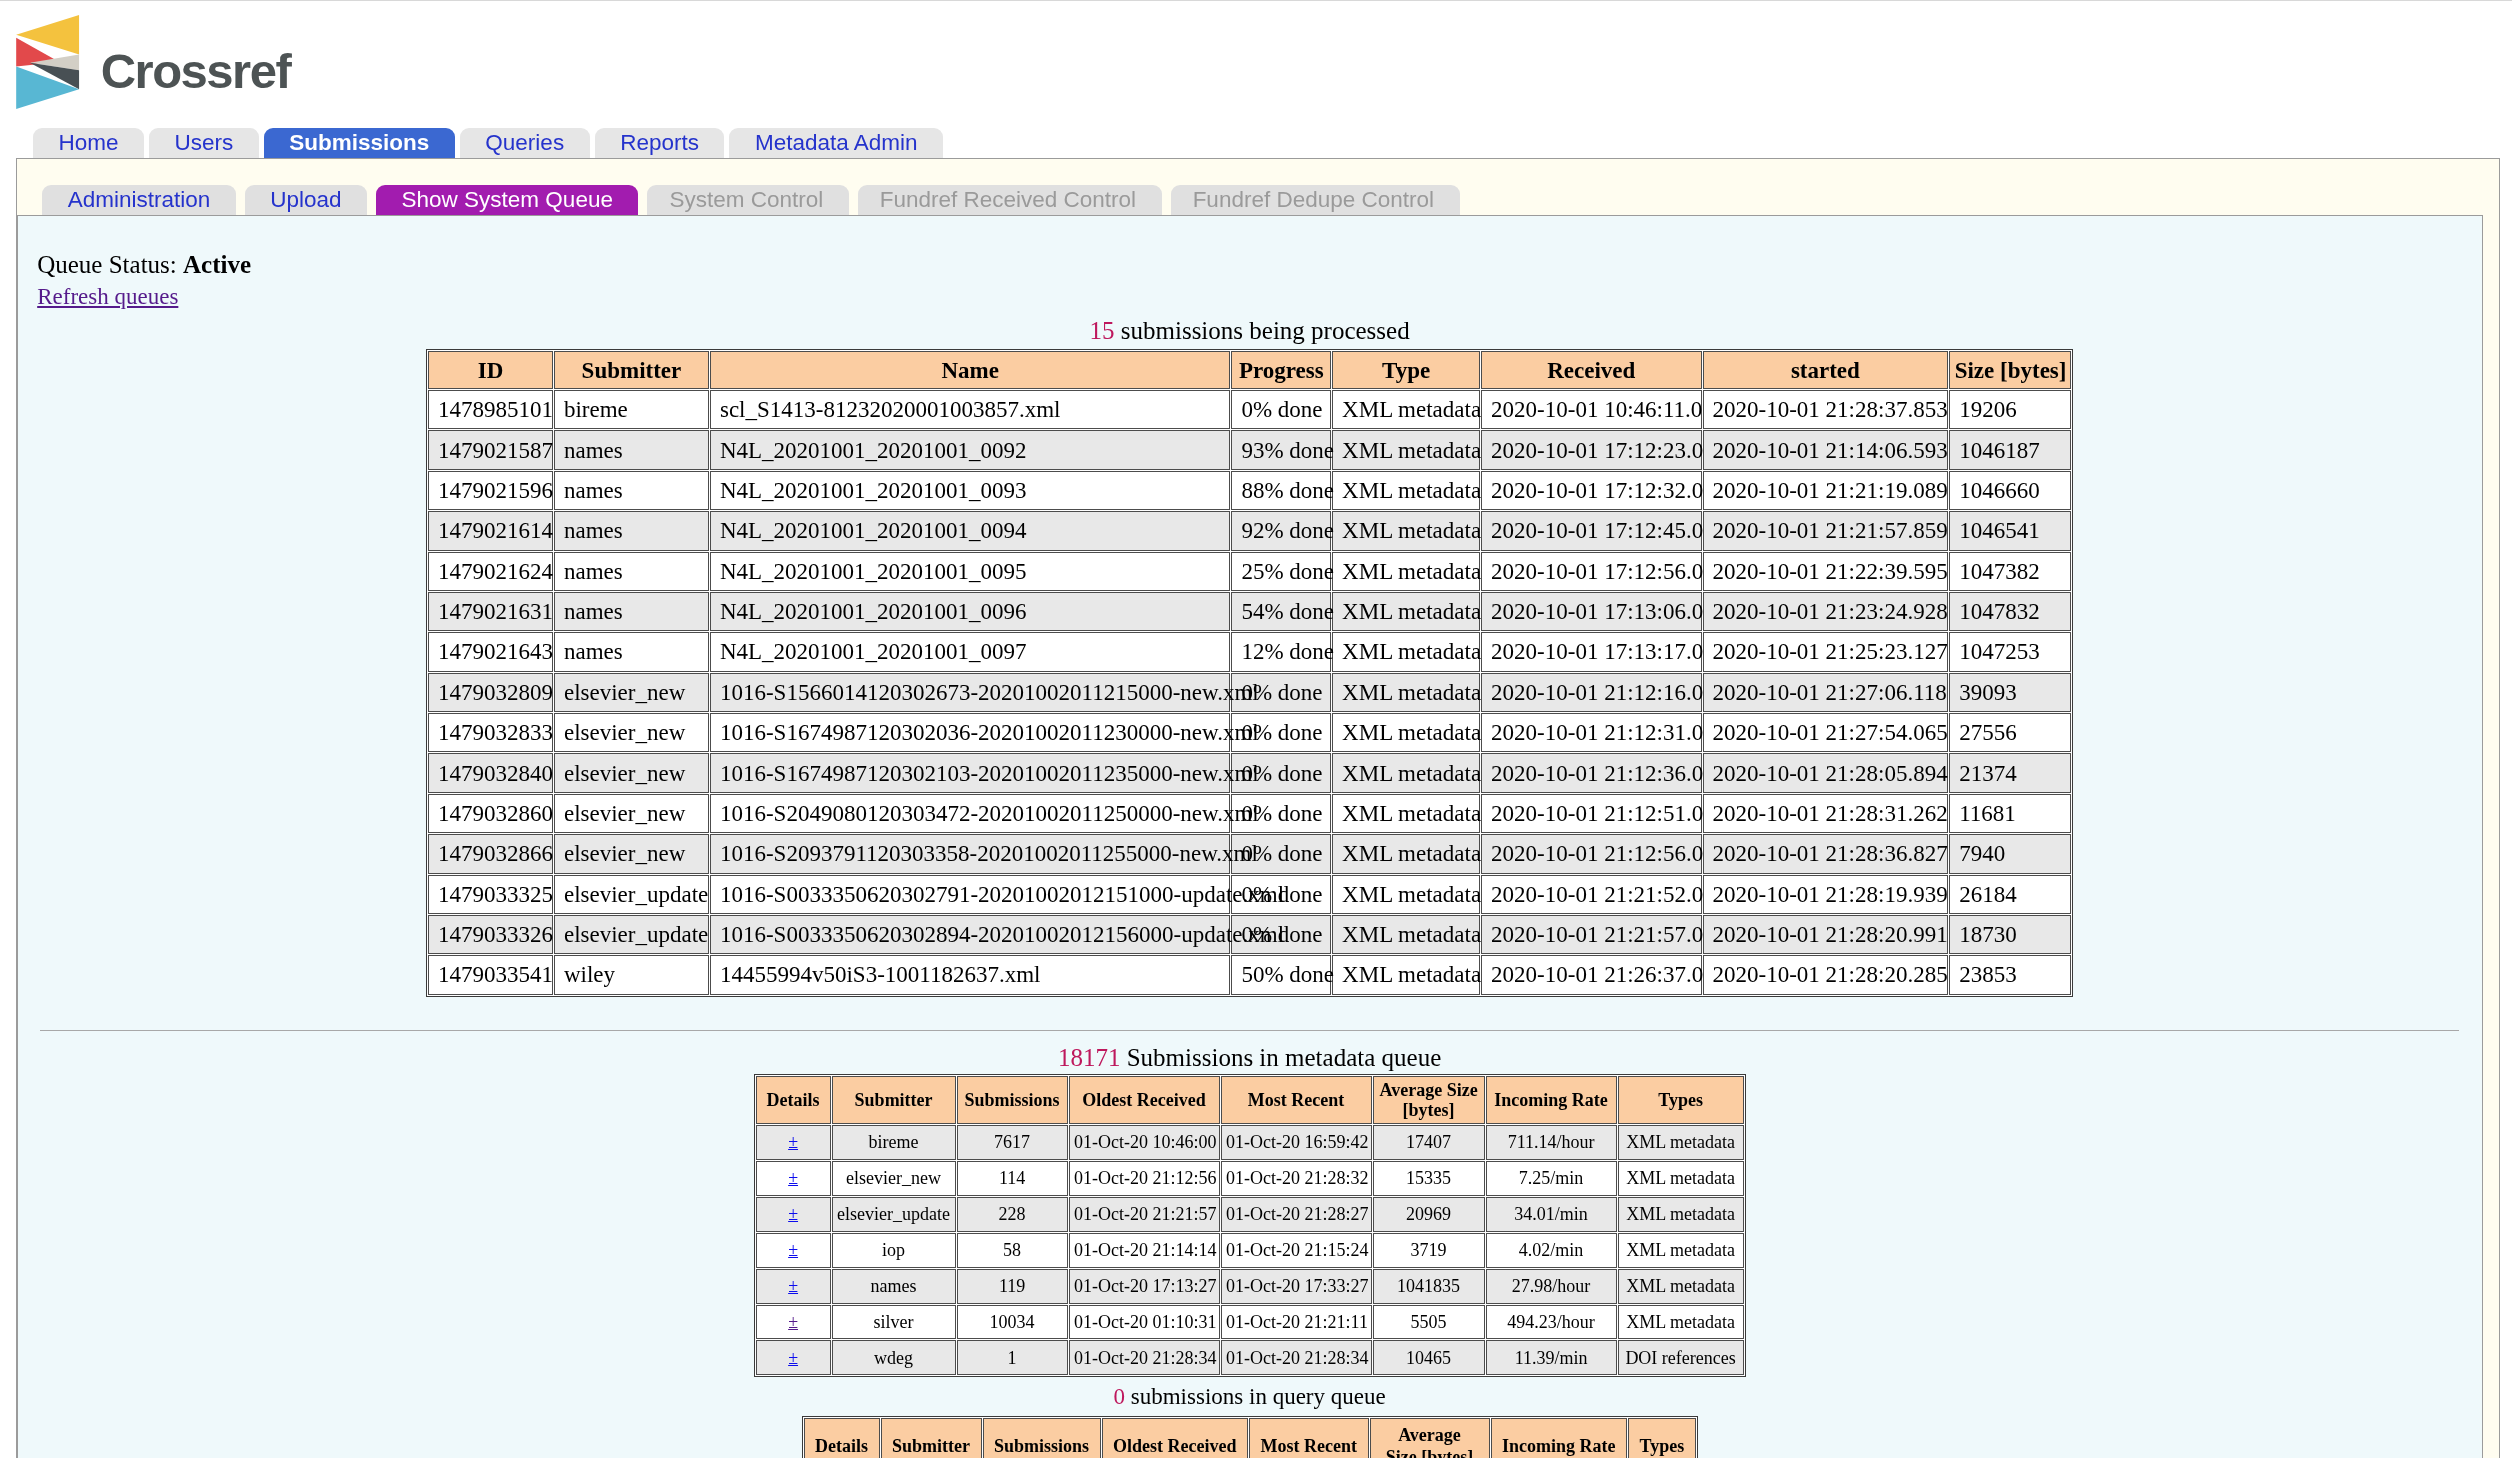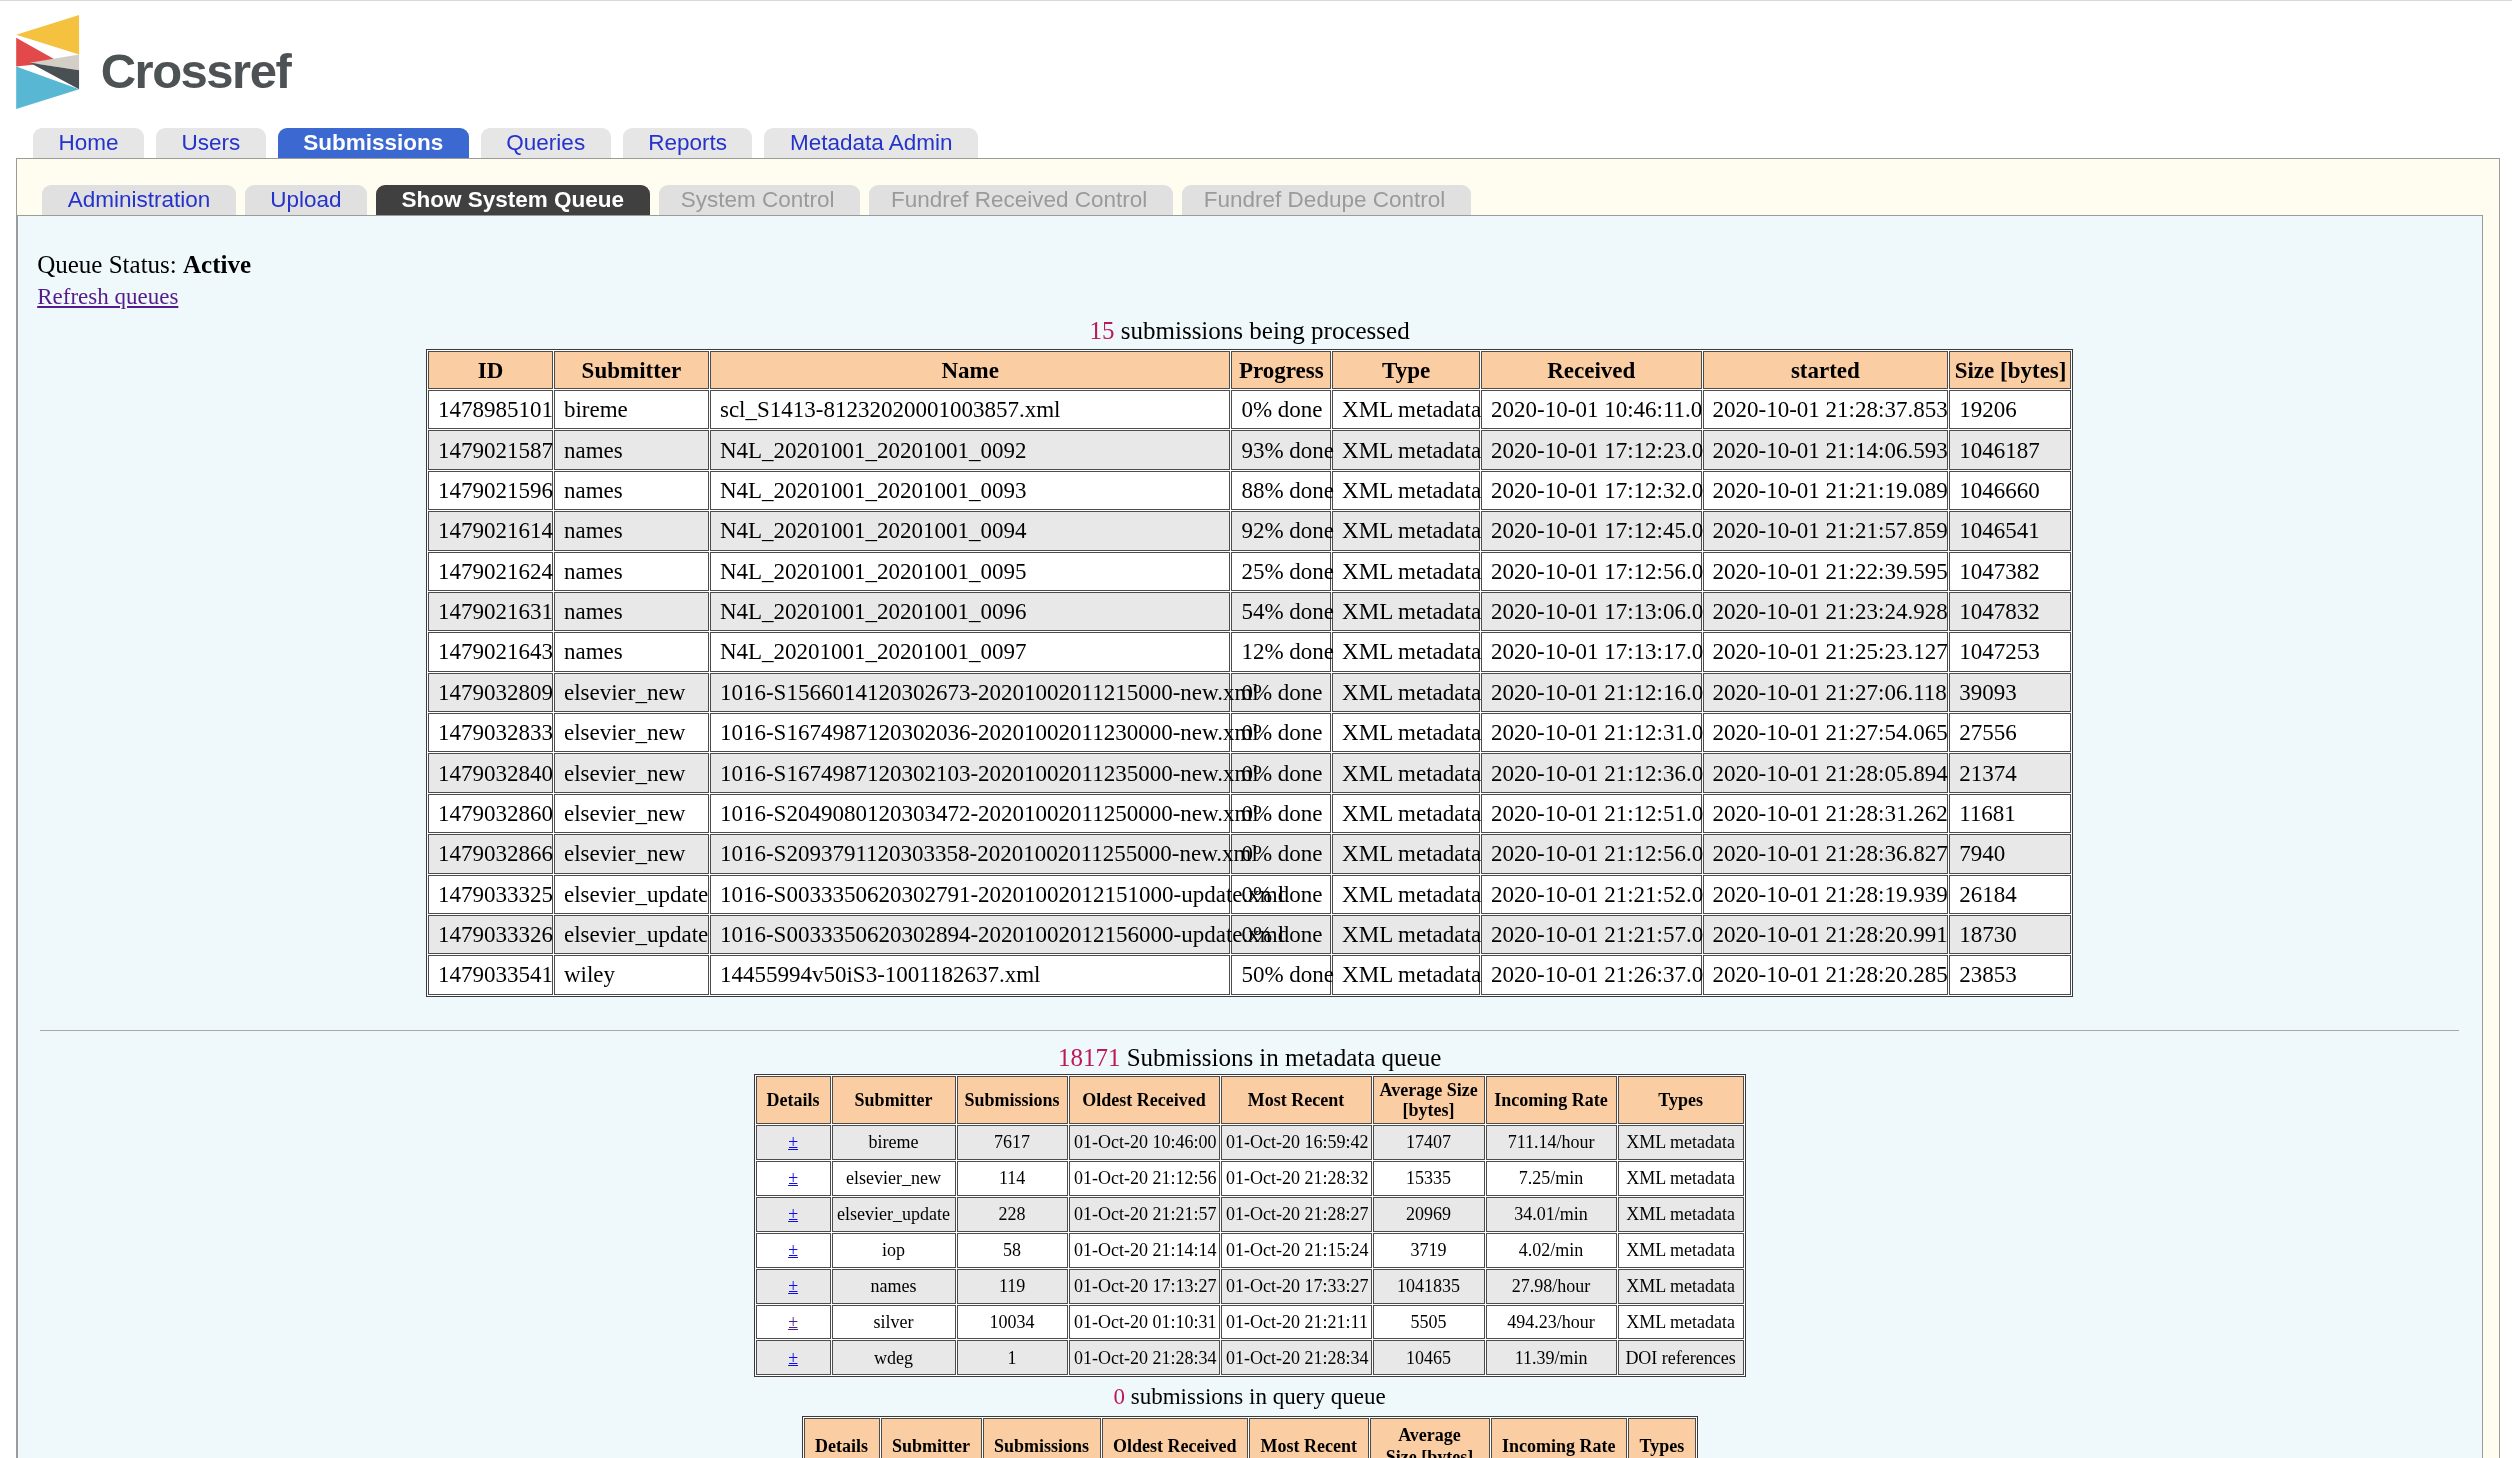--- a/index.html
+++ b/index.html
@@ -7,32 +7,32 @@
   body { font-family: "Liberation Serif", serif; border-top: 1.5px solid #d8d8d8; }
 
   
   .topbar { height: 126px; padding: 13.5px 0 0 15.7px; background: #ffffff; }
   .brand { display: flex; align-items: center; }
   .brand-mark { width: 64px; height: 94px; flex: 0 0 auto; }
   .brand-text { font-family: "Liberation Sans", sans-serif; font-weight: bold;
                 font-size: 49px; color: #4d5354; letter-spacing: -1.5px; margin: 19.5px 0 0 21px; }
 
   
-  .navrow { display: flex; align-items: flex-end; gap: 12px; padding-left: 33px; height: 31px; }
+  .navrow { display: flex; align-items: flex-end; gap: 5px; padding-left: 33px; height: 31px; }
   .tab { font-family: "Liberation Sans", sans-serif; font-size: 22.5px; line-height: 30px;
          padding: 0 25.5px; background: #e6e6e6; color: #2533cc;
          border-radius: 9px 9px 0 0; white-space: nowrap; cursor: pointer; }
   .tab.active { background: #3b68d1; color: #ffffff; font-weight: bold; }
   .tab.disabled { color: #9a9a9a; cursor: default; padding-left: 22px; }
 
   
   .outer { margin: 0 12px 0 15.7px; border: 1.5px solid #9b9b9b; background: #fffdf0; min-height: 1318px; }
   .substrip { display: flex; align-items: flex-end; gap: 9px; padding-left: 25.5px; height: 56px; }
   .substrip .tab { background: #e0e0e0; }
-  .substrip .tab.active { background: #404040; color: #ffffff; font-weight: bold; }
+  .substrip .tab.active { background: #a21caf; color: #ffffff; font-weight: normal; }
 
   
   .inner { border: 1.5px solid #9b9b9b; margin-right: 16.5px; background: #eff9fb;
            height: 1259px; overflow: hidden; }
 
   .statusblock { margin: 33px 0 0 19.5px; font-size: 25px; color: #000; }
   .statusblock .line { line-height: 31px; }
   a.reflink { color: #551a8b; text-decoration: underline; font-size: 23px; cursor: pointer; }
 
   .caption { text-align: center; font-size: 25px; line-height: 31px; color: #000; }

